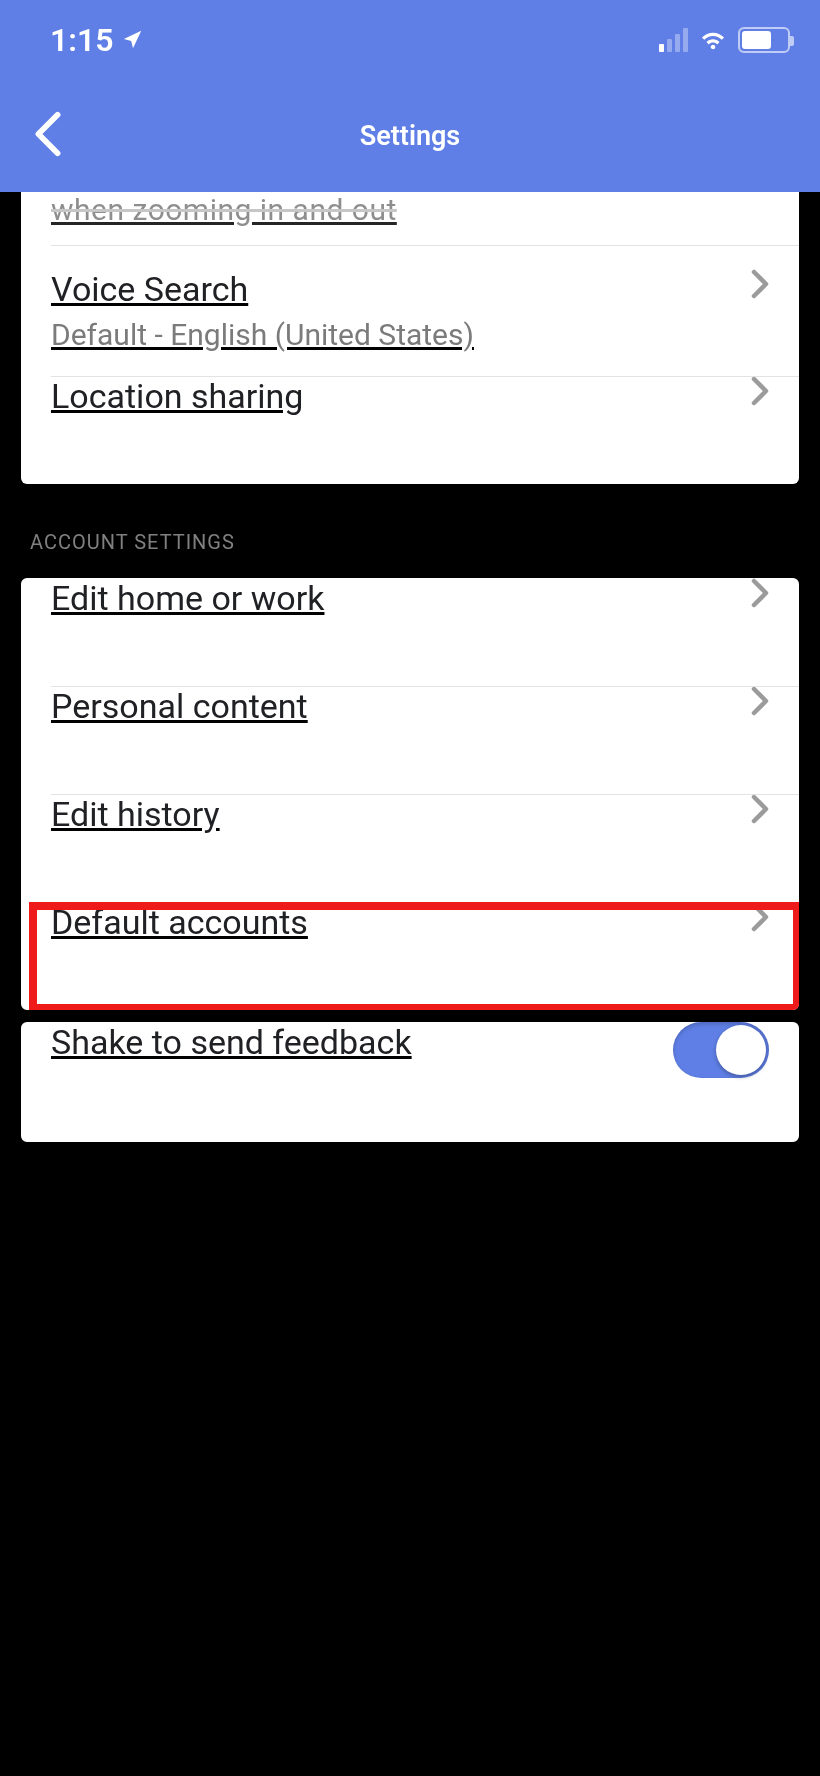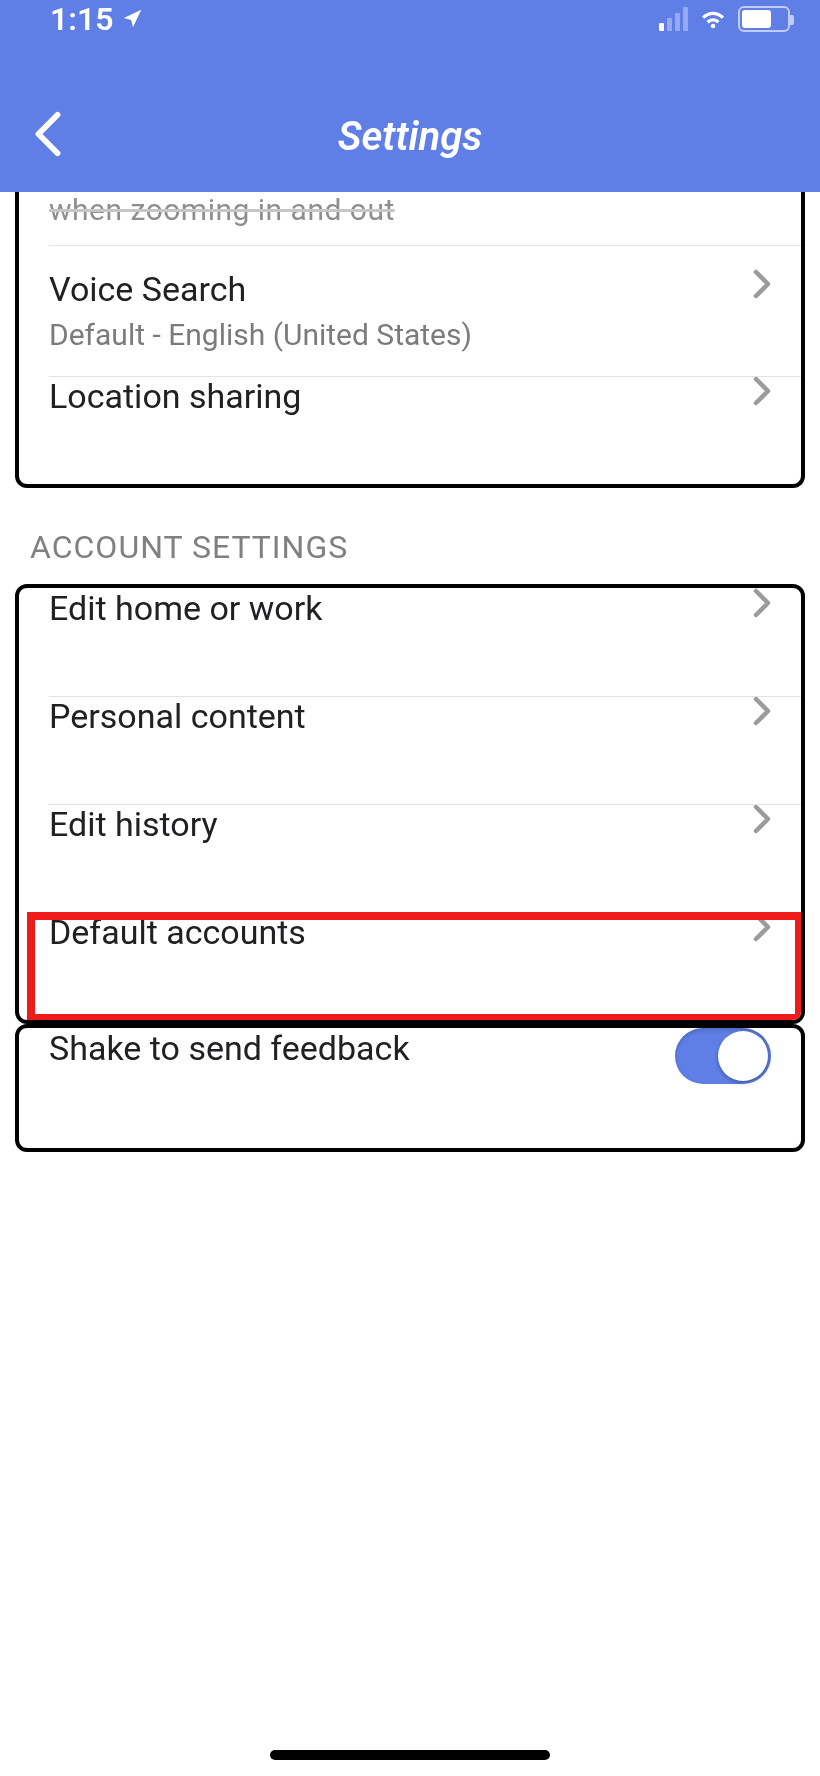--- a/index.html
+++ b/index.html
@@ -1,45 +1,45 @@
 <!DOCTYPE html>
 <html><head>
 <meta charset="utf-8">
 <style>
   * { box-sizing: border-box; margin: 0; padding: 0; }
   html, body { width: 820px; height: 1776px; font-family: -apple-system, BlinkMacSystemFont, "Segoe UI", Roboto, Helvetica, Arial, sans-serif; background: #e9e9eb; overflow: hidden; }
   .screen { width: 820px; height: 1776px; position: relative; background: #e9e9eb; }
 
   
   .header-blue { background: #5f7fe6; color: #fff; height: 192px; width: 100%; position: relative; }
-  .status-bar { height: 80px; display: flex; justify-content: space-between; align-items: flex-start; padding: 0 30px 0 50px; font-size: 32px; font-weight: 600; }
+  .status-bar { height: 80px; display: flex; justify-content: space-between; align-items: center; padding: 0 30px 0 50px; font-size: 32px; font-weight: 600; }
   .status-left { display: flex; align-items: center; gap: 8px; }
   .status-right { display: flex; align-items: center; gap: 10px; }
   .nav-bar { height: 112px; display: flex; align-items: center; justify-content: center; position: relative; }
   .nav-back { position: absolute; left: 24px; top: 50%; transform: translateY(-50%); padding: 10px; cursor: pointer; }
-  .nav-title { font-size: 40px; font-weight: 600; font-style: italic; }
+  .nav-title { font-size: 27px; font-weight: 600; }
 
   
-  .content { position: absolute; top: 192px; left: 0; right: 0; bottom: 0; background: #ffffff; }
+  .content { position: absolute; top: 192px; left: 0; right: 0; bottom: 0; background: #000000; text-decoration: underline; }
 
-  .card { background: #fff; margin: 0 15px; border: 4px solid #000000; border-radius: 12px; overflow: hidden; }
+  .card { background: #fff; margin: 0 15px; border: 6px solid #000000; border-radius: 12px; overflow: hidden; }
   .card.top-cut { border-top: none; border-top-left-radius: 0; border-top-right-radius: 0; margin-top: 0; }
 
   .row { display: flex; align-items: flex-start; justify-content: space-between; padding: 0 30px; min-height: 108px; position: relative; }
   .row + .row::before,
   .row.sep::before { content: ""; position: absolute; top: 0; left: 30px; right: 0; height: 1px; background: #e3e3e3; }
   .row-text { flex: 1; }
   .row-title { font-size: 34px; color: #202124; font-weight: 400; }
   .row-sub { font-size: 30px; color: #7b7b7b; margin-top: 8px; }
   .row.two-line { padding-top: 24px; padding-bottom: 24px; }
 
   .cut-row { padding: 0 30px 18px 30px; }
   .cut-text { font-size: 30px; color: #7b7b7b; text-decoration: line-through #bdbdbd; opacity: .85; letter-spacing: .5px; }
 
-  .section-header { padding: 40px 18px 18px 30px; font-size: 32px; color: #808080; letter-spacing: 1px; }
+  .section-header { padding: 40px 18px 18px 30px; font-size: 20px; color: #808080; letter-spacing: 1px; }
 
   .chevron { flex: 0 0 auto; }
 
   
   .highlight-box { position: absolute; border: 8px solid #ef1b1b; pointer-events: none; }
 
   
   .toggle { position: relative; width: 96px; height: 56px; border-radius: 28px; background: #5f7fe6; flex: 0 0 auto; box-shadow: 0 2px 4px rgba(0,0,0,.2) inset; }
   .toggle .knob { position: absolute; top: 3px; right: 3px; width: 50px; height: 50px; background: #fff; border-radius: 50%; box-shadow: 0 2px 4px rgba(0,0,0,.3); }
 

